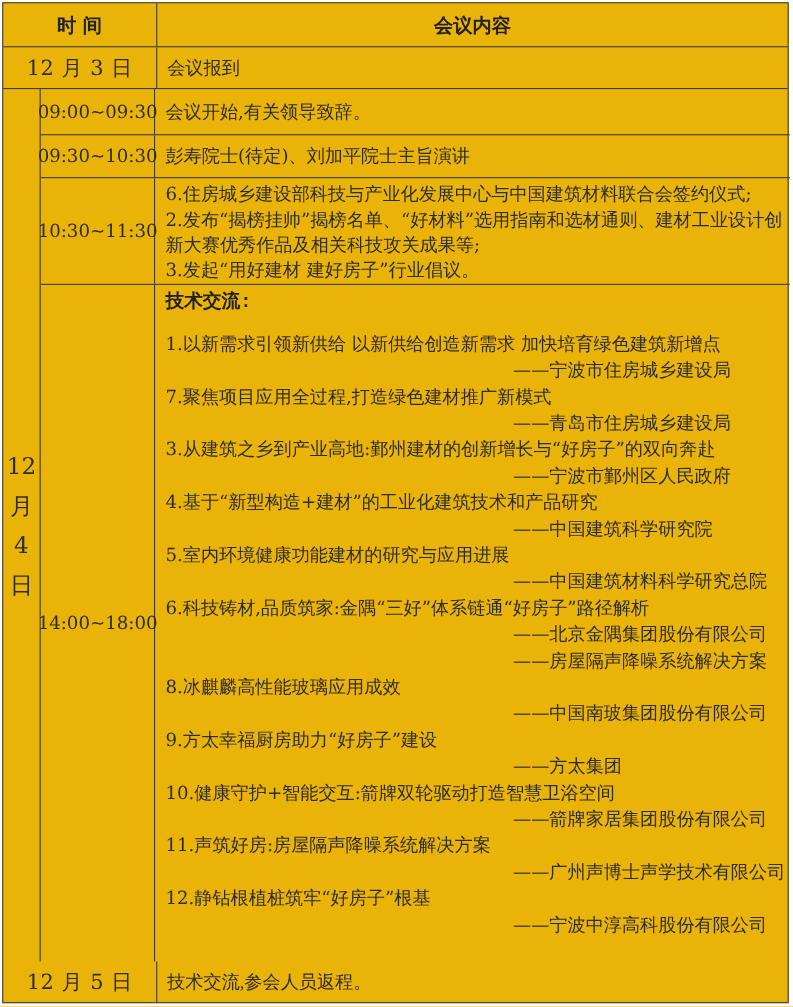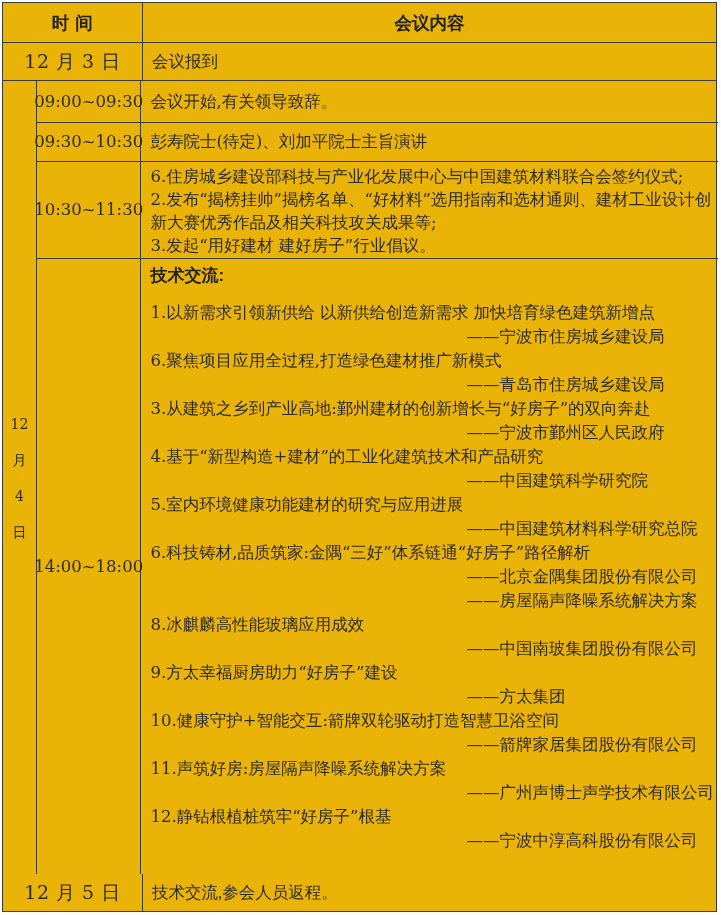--- a/index.html
+++ b/index.html
@@ -40,21 +40,21 @@
     font-weight:bold;font-size:17.5px;color:#222;
   }
   .head-row .c2{justify-content:center;padding:0;}
   .r-day1{height:38px;flex:0 0 38px;}
   .r-day3{flex:1;}
   .day2{flex:0 0 794px;display:flex;flex-direction:row;}
   .datecol{
     width:34px;flex:0 0 34px;
     border-right:1.6px solid #3c3c3c;box-sizing:border-box;
     display:flex;flex-direction:column;align-items:center;justify-content:center;
-    font-size:14px;
+    font-size:21px;
   }
   .datecol .dch{line-height:36px;text-align:center;}
   .sessions{flex:1;display:flex;flex-direction:column;}
   .srow{display:flex;flex-direction:row;box-sizing:border-box;}
   .srow + .srow{border-top:1.6px solid #3c3c3c;}
   .s1{height:41px;flex:0 0 41px;}
   .s2{height:38.6px;flex:0 0 38.6px;}
   .s3{height:97.6px;flex:0 0 97.6px;}
   .s4{flex:1;}
   .tcell{
@@ -74,21 +74,21 @@
     padding-top:3px;
     line-height:23px;
   }
   .ccell.agenda{
     display:block;
     padding-top:5px;
     line-height:24px;
     overflow:hidden;
   }
   .agenda-title{
-    font-family:Liberation Sans, sans-serif;
+    font-family:Liberation Mono, monospace;
     font-weight:bold;font-size:17px;color:#222;
     margin-bottom:13px;
   }
   .agenda-org{
     display:block;
     margin-left:316px;
     white-space:nowrap;
   }
 </style>
 </head>
@@ -137,21 +137,21 @@
       <div class="srow s4">
         <div class="tcell">14:00~18:00</div>
         <div class="ccell agenda">
           <div class="agenda-title">技术交流:</div>
 
           <div>
             <div>1.以新需求引领新供给 以新供给创造新需求 加快培育绿色建筑新增点</div>
             <span class="agenda-org">——宁波市住房城乡建设局</span>
           </div>
           <div>
-            <div>6.聚焦项目应用全过程,打造绿色建材推广新模式</div>
+            <div>7.聚焦项目应用全过程,打造绿色建材推广新模式</div>
             <span class="agenda-org">——青岛市住房城乡建设局</span>
           </div>
           <div>
             <div>3.从建筑之乡到产业高地:鄞州建材的创新增长与“好房子”的双向奔赴</div>
             <span class="agenda-org">——宁波市鄞州区人民政府</span>
           </div>
           <div>
             <div>4.基于“新型构造+建材”的工业化建筑技术和产品研究</div>
             <span class="agenda-org">——中国建筑科学研究院</span>
           </div>

